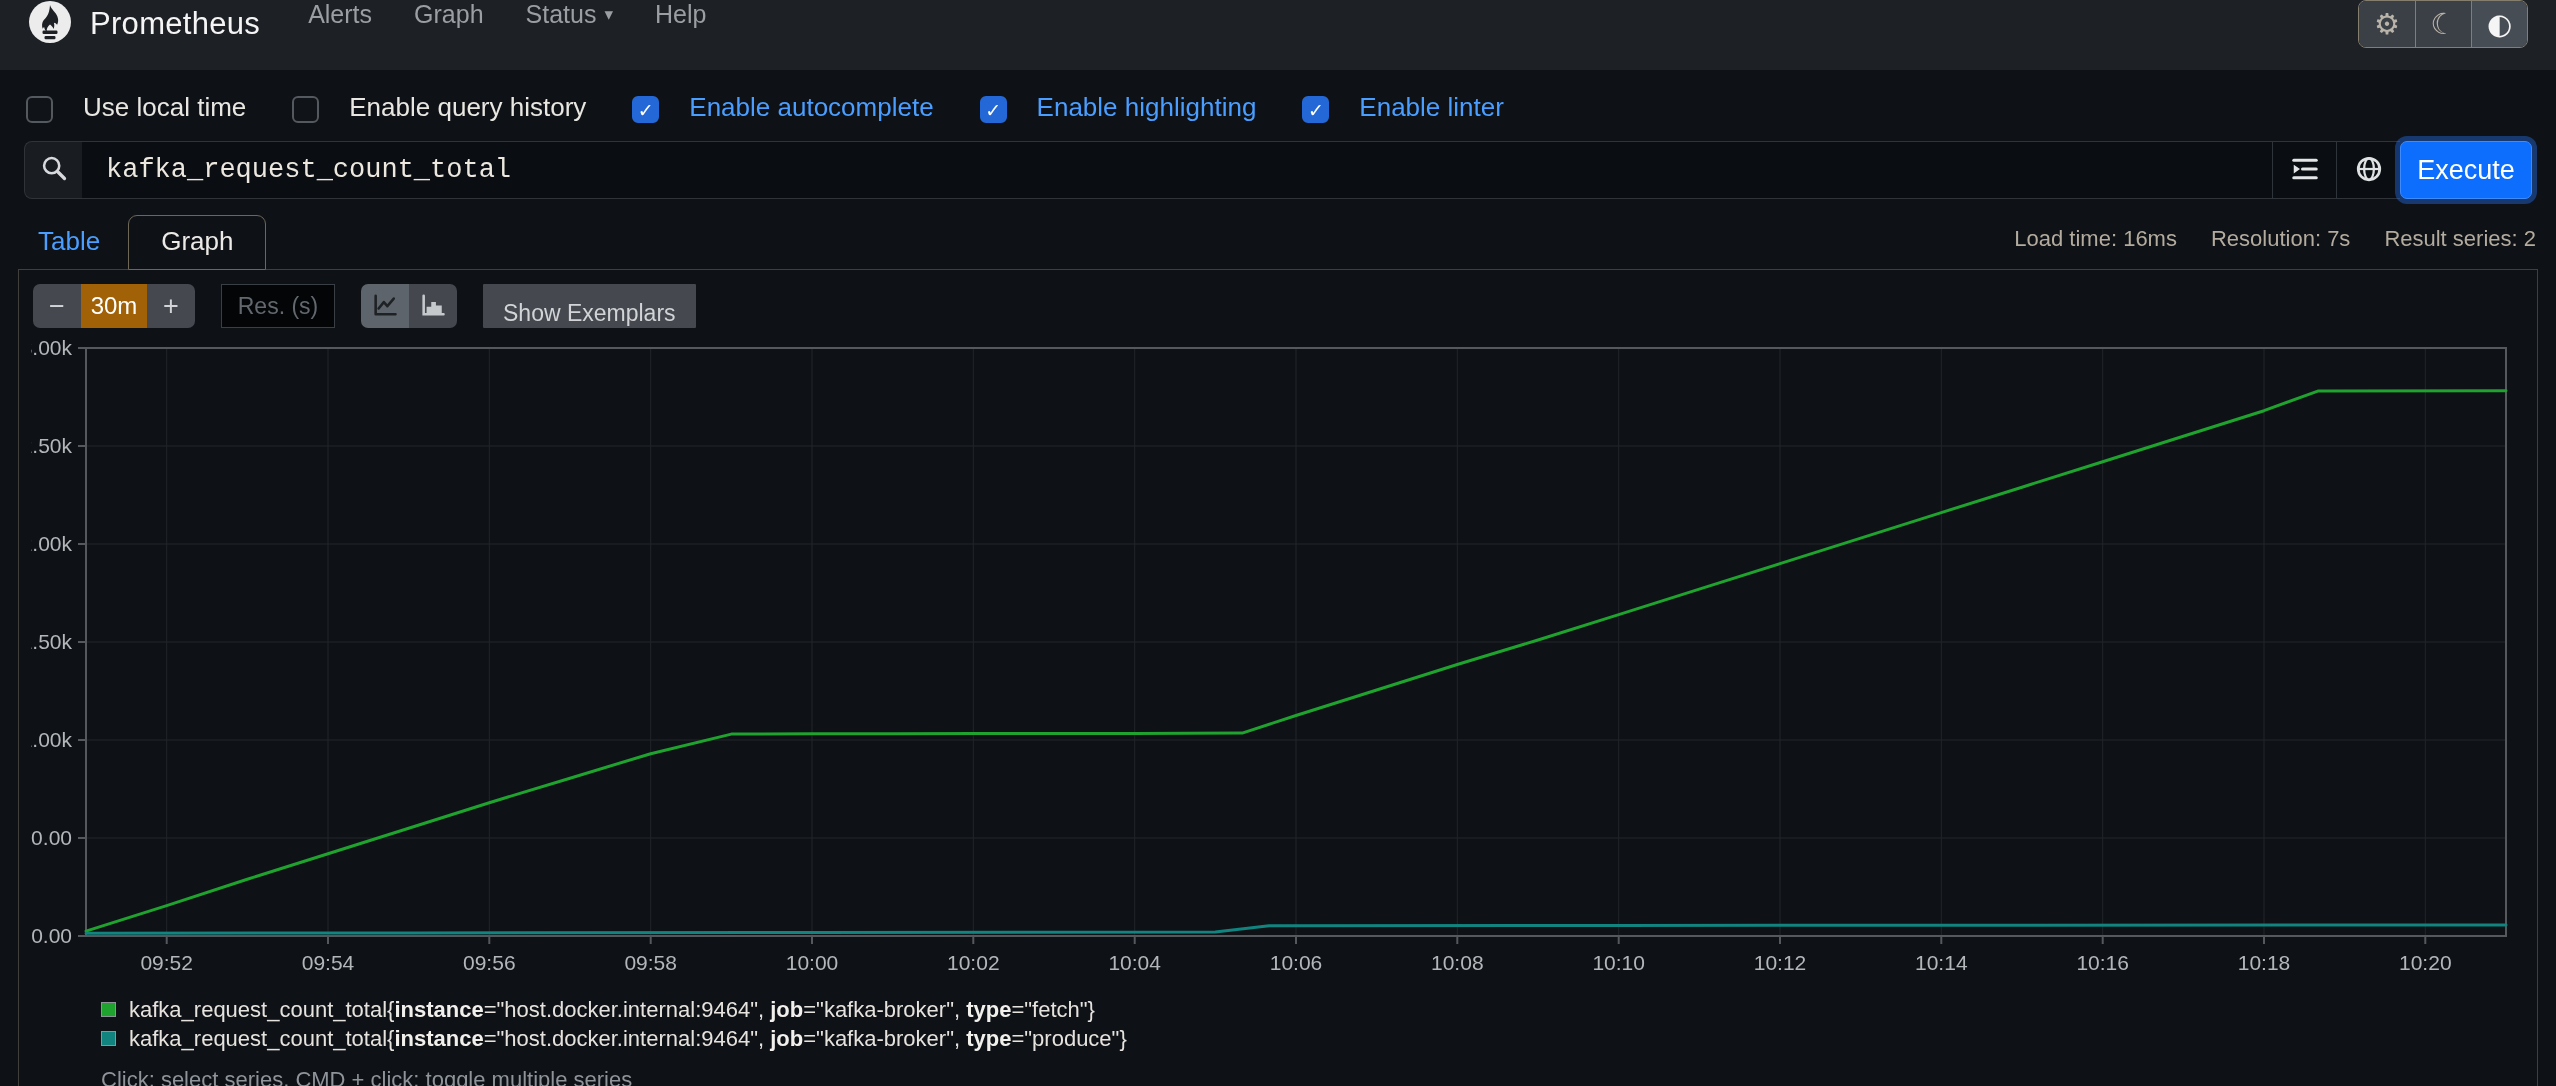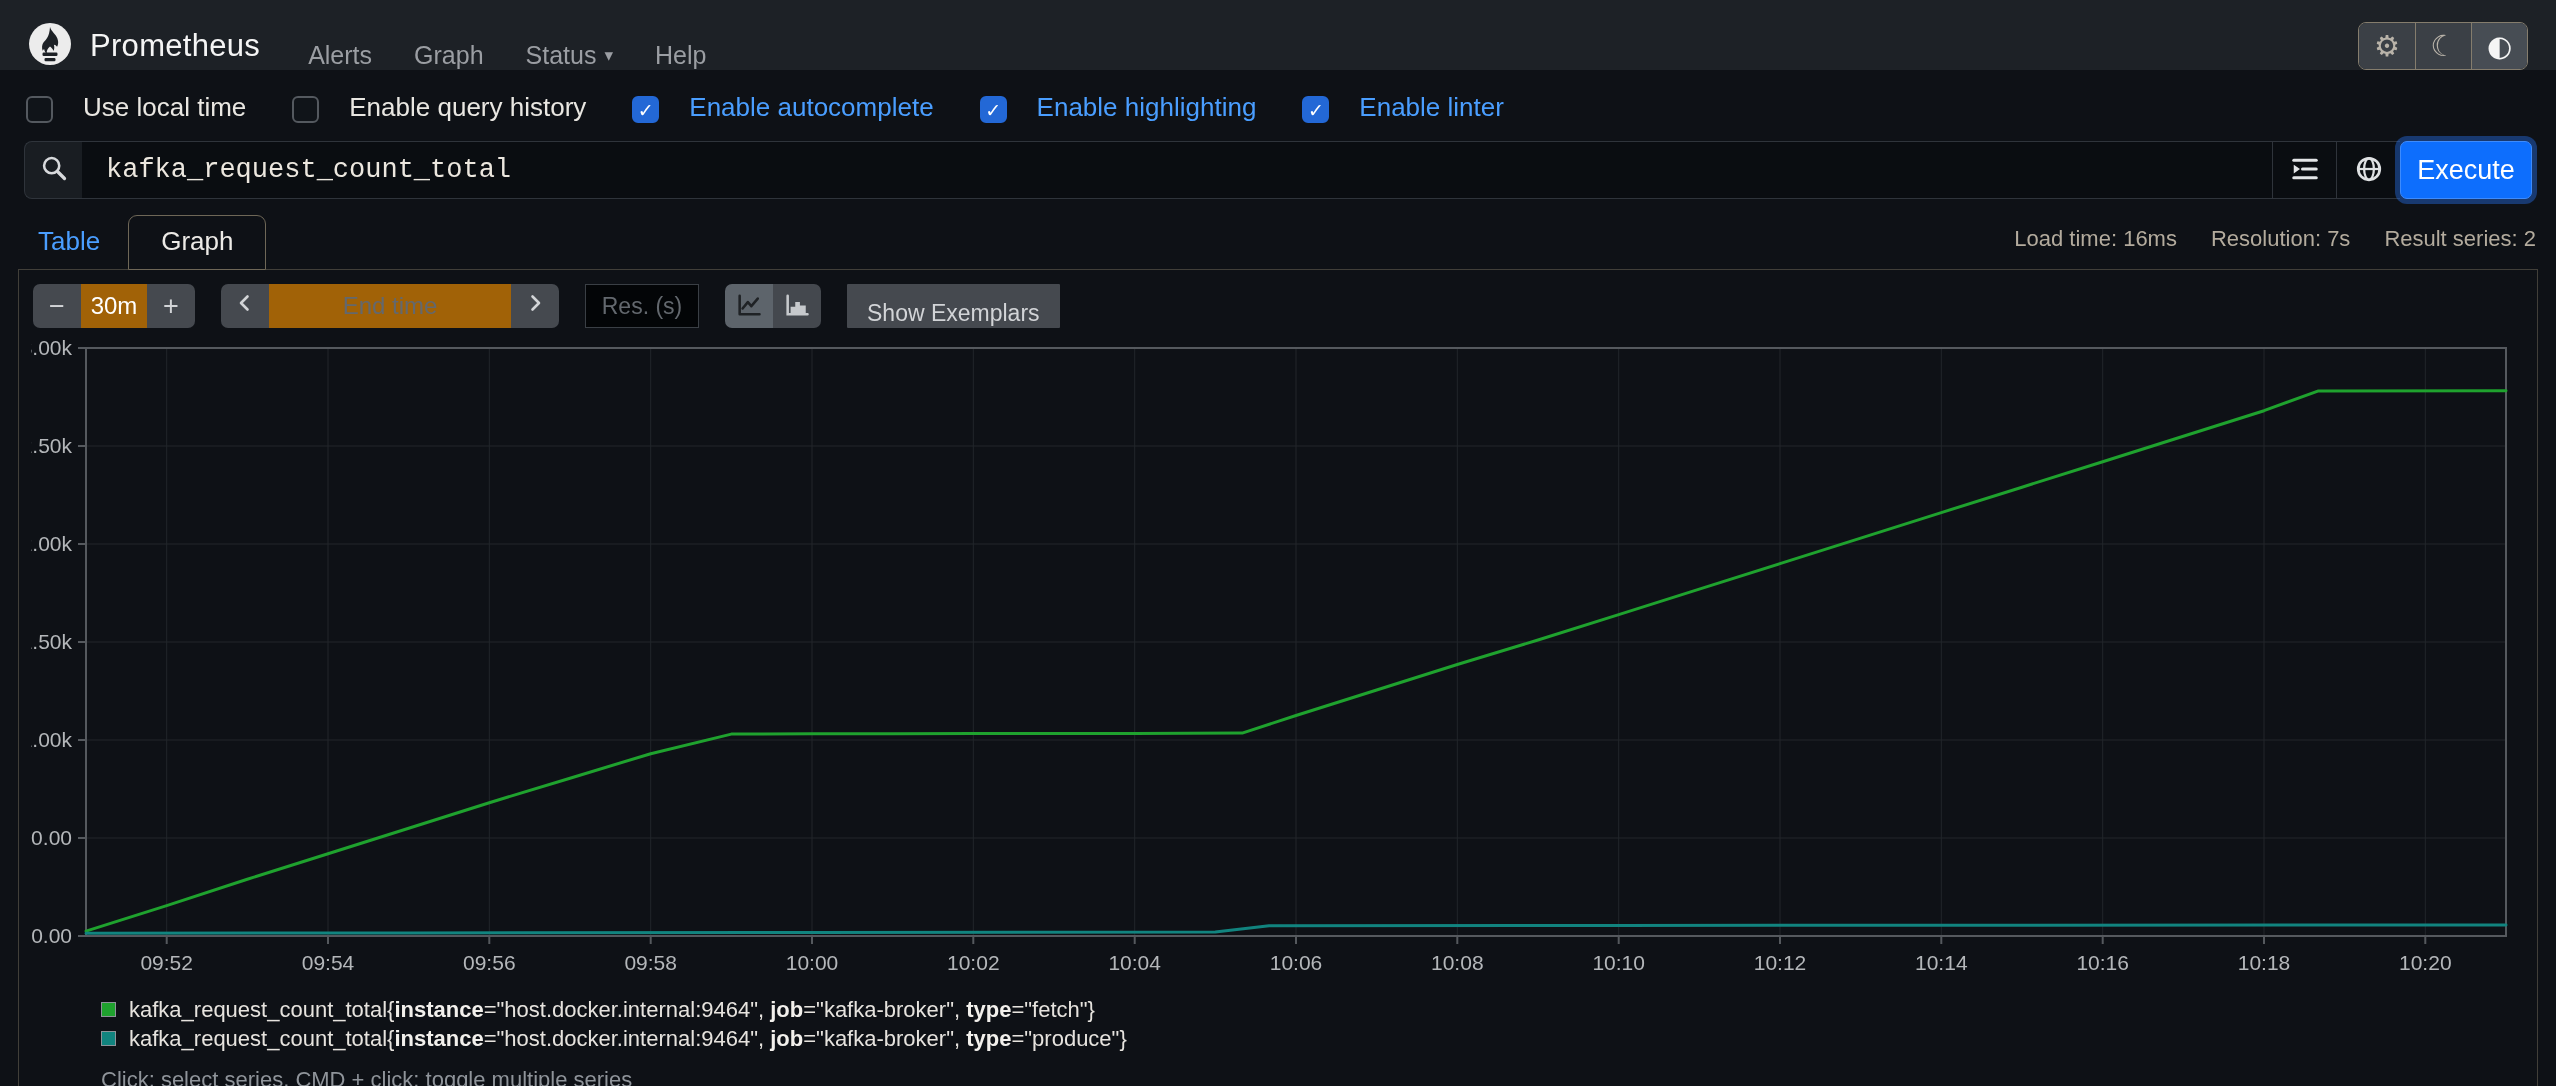--- a/index.html
+++ b/index.html
@@ -1,20 +1,20 @@
 <!DOCTYPE html>
 <html><head>
 <meta charset="utf-8">
 <style>
   * { margin:0; padding:0; box-sizing:border-box; }
   html,body { width:2556px; height:1086px; overflow:hidden; }
   body { background:#0e1116; font-family:"Liberation Sans", sans-serif; color:#e9e7e2; }
 
   
-  .navbar { height:70px; background:#1d2126; display:flex; align-items:flex-end; padding:0 28px; }
+  .navbar { height:70px; background:#1d2126; display:flex; align-items:flex-start; padding:0 28px; }
   .brand { display:flex; align-items:center; gap:18px; margin-right:48px; }
   .brand-title { font-size:31px; color:#f5f5f5; letter-spacing:.3px; }
   .nav-links { display:flex; align-items:center; gap:42px; }
   .nav-link { font-size:25px; color:#9b9ea3; text-decoration:none; cursor:pointer; display:flex; align-items:center; gap:8px;}
   .caret { font-size:17px; color:#9b9ea3; }
   .theme-group { margin-left:auto; display:flex; border:1px solid #857d6d; border-radius:8px; overflow:hidden; }
   .theme-btn { width:56px; height:46px; background:#3b4046; border:none; border-left:1px solid #857d6d; color:#b9b3a9; font-size:29px; line-height:1; cursor:pointer; display:flex; align-items:center; justify-content:center; font-family:"DejaVu Sans", sans-serif;}
   .theme-btn:first-child { border-left:none; }
   .theme-btn.active { background:#474d54; color:#f5f5f5; }
 
@@ -182,33 +182,20 @@
     </div>
   </div>
 
   <div class="panel">
 
     <div class="controls-row">
       <div class="grp">
         <button class="ctl-btn">−</button>
         <input class="ctl-input dur-input" type="text" value="30m" style="">
         <button class="ctl-btn">+</button>
-      </div>
-      <div class="grp">
-        <button class="ctl-btn">
-          <span><svg width="24" height="24" viewBox="0 0 24 24" fill="none" stroke="#d2d4d7" stroke-width="2.6" stroke-linecap="round" stroke-linejoin="round">
-                <polyline points="14.5,5.5 8,12 14.5,18.5"></polyline>
-              </svg></span>
-        </button>
-        <input class="ctl-input end-input" type="text" placeholder="End time" style="">
-        <button class="ctl-btn">
-          <span><svg width="24" height="24" viewBox="0 0 24 24" fill="none" stroke="#d2d4d7" stroke-width="2.6" stroke-linecap="round" stroke-linejoin="round">
-                <polyline points="9.5,5.5 16,12 9.5,18.5"></polyline>
-              </svg></span>
-          </button>
       </div>
       <input class="res-input" type="text" placeholder="Res. (s)" style="">
       <div class="grp">
         <button class="icon-btn active">
           <span><svg width="28" height="28" viewBox="0 0 24 24" fill="none" stroke="#1f2225" stroke-width="2.2" stroke-linecap="round" stroke-linejoin="round">
                 <path d="M4 4 V20 H21"></path>
                 <polyline points="6.5,15 11,9.5 14,13 19.5,6.5"></polyline>
               </svg></span>
         </button>
         <button class="icon-btn">

